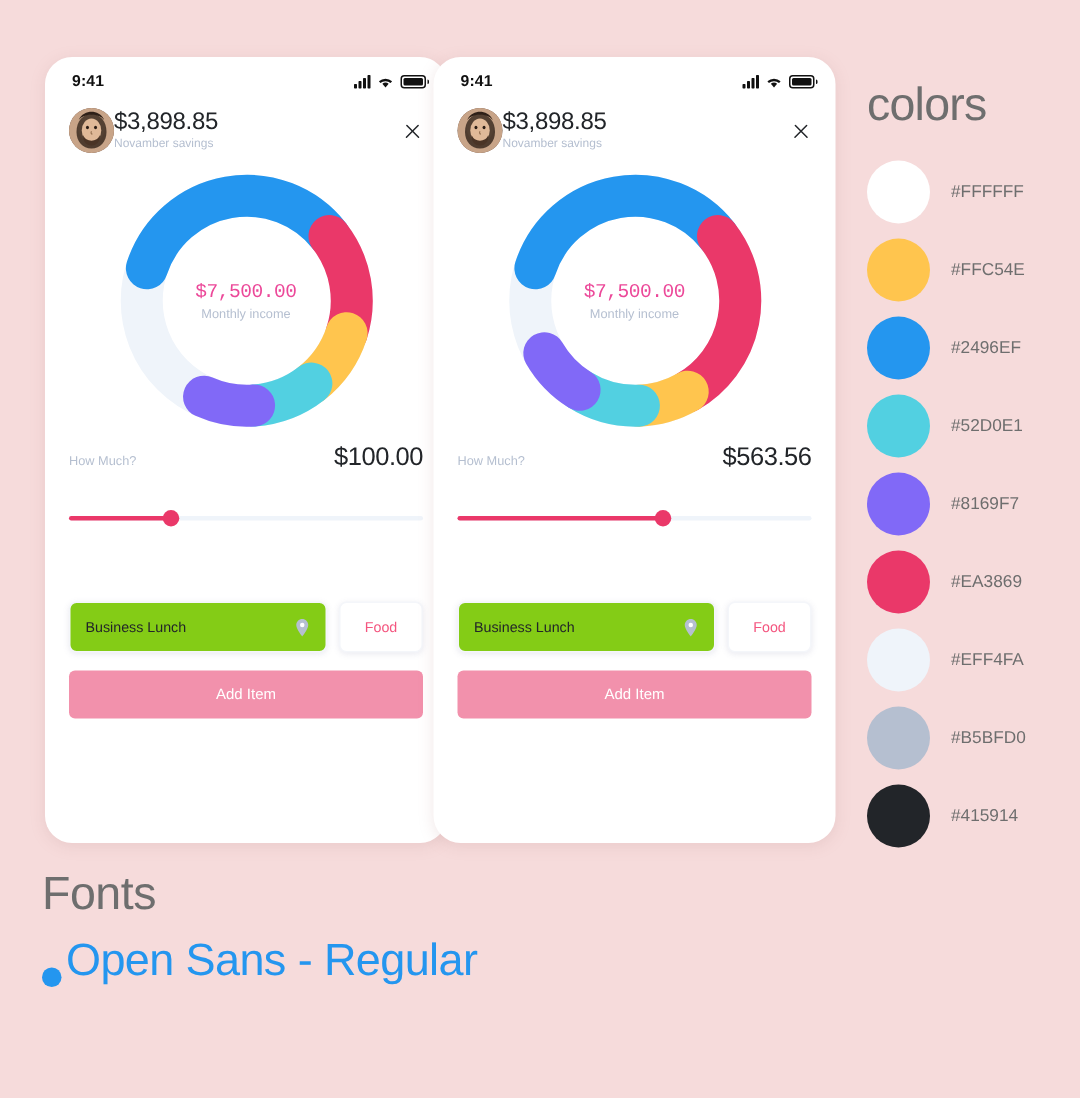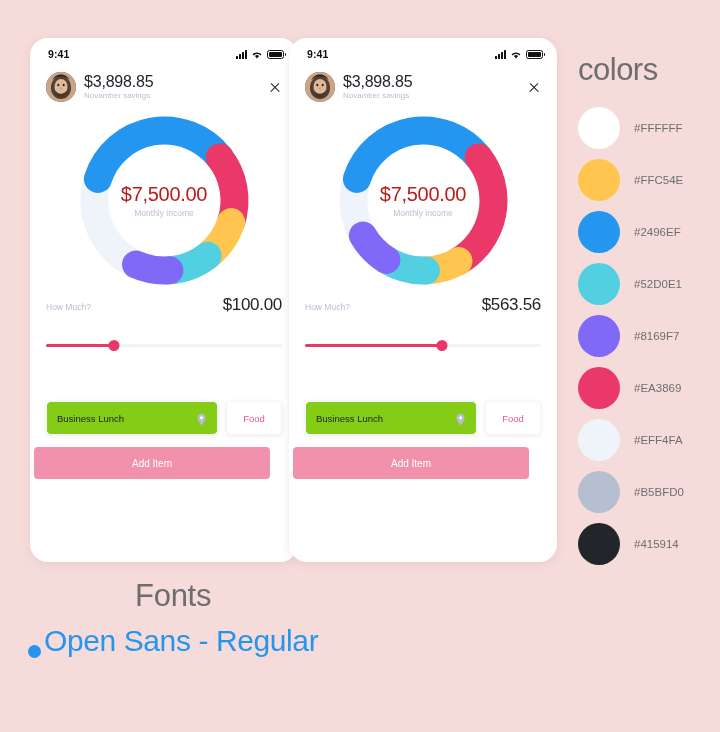--- a/index.html
+++ b/index.html
@@ -39,21 +39,21 @@
     position:relative; padding:1px;
   }
   .batt::after {
     content:""; position:absolute; right:-3px; top:2.5px;
     width:1.5px; height:3px; background:#111; border-radius:0 1px 1px 0;
   }
   .batt span { display:block; height:100%; background:#111; border-radius:1px; }
 
   
   .phone-header {
-    display:flex; align-items:center; padding:8px 14px 0 16px; gap:8px;
+    display:flex; align-items:center; padding:8px 14px 0 16px; 
   }
   .avatar {
     width:30px; height:30px; border-radius:50%;
     flex:0 0 30px; overflow:hidden; position:relative;
     background:#6b4a38;
   }
   .avatar svg { display:block; width:100%; height:100%; }
   .hdr-text { flex:1 1 auto; line-height:1; }
   .hdr-amount { font-size:16px; color:#222529; letter-spacing:-.2px; }
   .hdr-sub { font-size:8px; color:#B5BFD0; margin-top:2px; }
@@ -71,21 +71,21 @@
   
   .donut-wrap {
     position:relative; width:185px; height:185px; margin:6px auto 0;
   }
   .donut-wrap svg { display:block; width:185px; height:185px; }
   .donut-center {
     position:absolute; left:0; top:0; width:185px; height:185px;
     display:flex; flex-direction:column; align-items:center;
     justify-content:center; pointer-events:none;
   }
-  .donut-value { font-size:20px; color:#b91c1c; letter-spacing:-.3px; }
+  .donut-value { font-size:13px; color:#ec4899; letter-spacing:-.3px;font-family:Liberation Mono, monospace; }
   .donut-label { font-size:8.5px; color:#B5BFD0; margin-top:2px; }
 
   
   .howmuch {
     display:flex; align-items:baseline; justify-content:space-between;
     padding:2px 16px 0 16px;
   }
   .howmuch-label { font-size:8.5px; color:#B5BFD0; }
   .howmuch-value { font-size:17px; color:#222529; letter-spacing:-.3px; }
 
@@ -116,42 +116,42 @@
   .pin-icon { width:11px; height:13px; flex:0 0 11px; }
   .tag-field {
     flex:0 0 56px; height:34px; border-radius:5px; background:#fff;
     box-shadow:0 1px 4px rgba(120,120,160,.16);
     display:flex; align-items:center; justify-content:center;
     border:1px solid #F4F6FA;
   }
   .tag-field span { font-size:9.5px; color:#F4557F; }
 
   .add-btn {
-    margin:12px 16px 0 4px; height:32px; border-radius:4px;
+    margin:12px 16px 0 16px; height:32px; border-radius:4px;
     background:#F291AC; color:#FFFFFF; font-size:10px;
     display:flex; align-items:center; justify-content:center;
     cursor:pointer; border:none; width:calc(100% - 32px);
     font-family:"Liberation Sans", sans-serif;
   }
 
   
   .colors-panel { position:absolute; left:578px; top:52px; width:142px; }
   .colors-title {
     font-size:31px; color:#6E6E6E; letter-spacing:-.5px;
     margin-bottom:14px; font-weight:normal;
   }
   .swatch-row { display:flex; align-items:center; height:52px; }
   .swatch {
     width:42px; height:42px; border-radius:50%; flex:0 0 42px;
   }
   .swatch-hex { font-size:11.5px; color:#6E6E6E; margin-left:14px; }
 
   
   .fonts-panel { position:absolute; left:28px; top:578px; }
-  .fonts-title { font-size:31px; color:#6E6E6E; font-weight:normal; letter-spacing:-.3px;text-align:center; }
+  .fonts-title { font-size:31px; color:#6E6E6E; font-weight:normal; letter-spacing:-.3px; }
   .font-item { display:flex; align-items:flex-end; margin-top:10px; }
   .font-bullet {
     width:13px; height:13px; border-radius:50%;
     background:#2496EF; flex:0 0 13px; margin-right:3px;
   }
   .font-name { font-size:30px; color:#2496EF; letter-spacing:-.4px; }
 </style>
 </head>
 <body style="background: rgb(246, 219, 219);">
 

